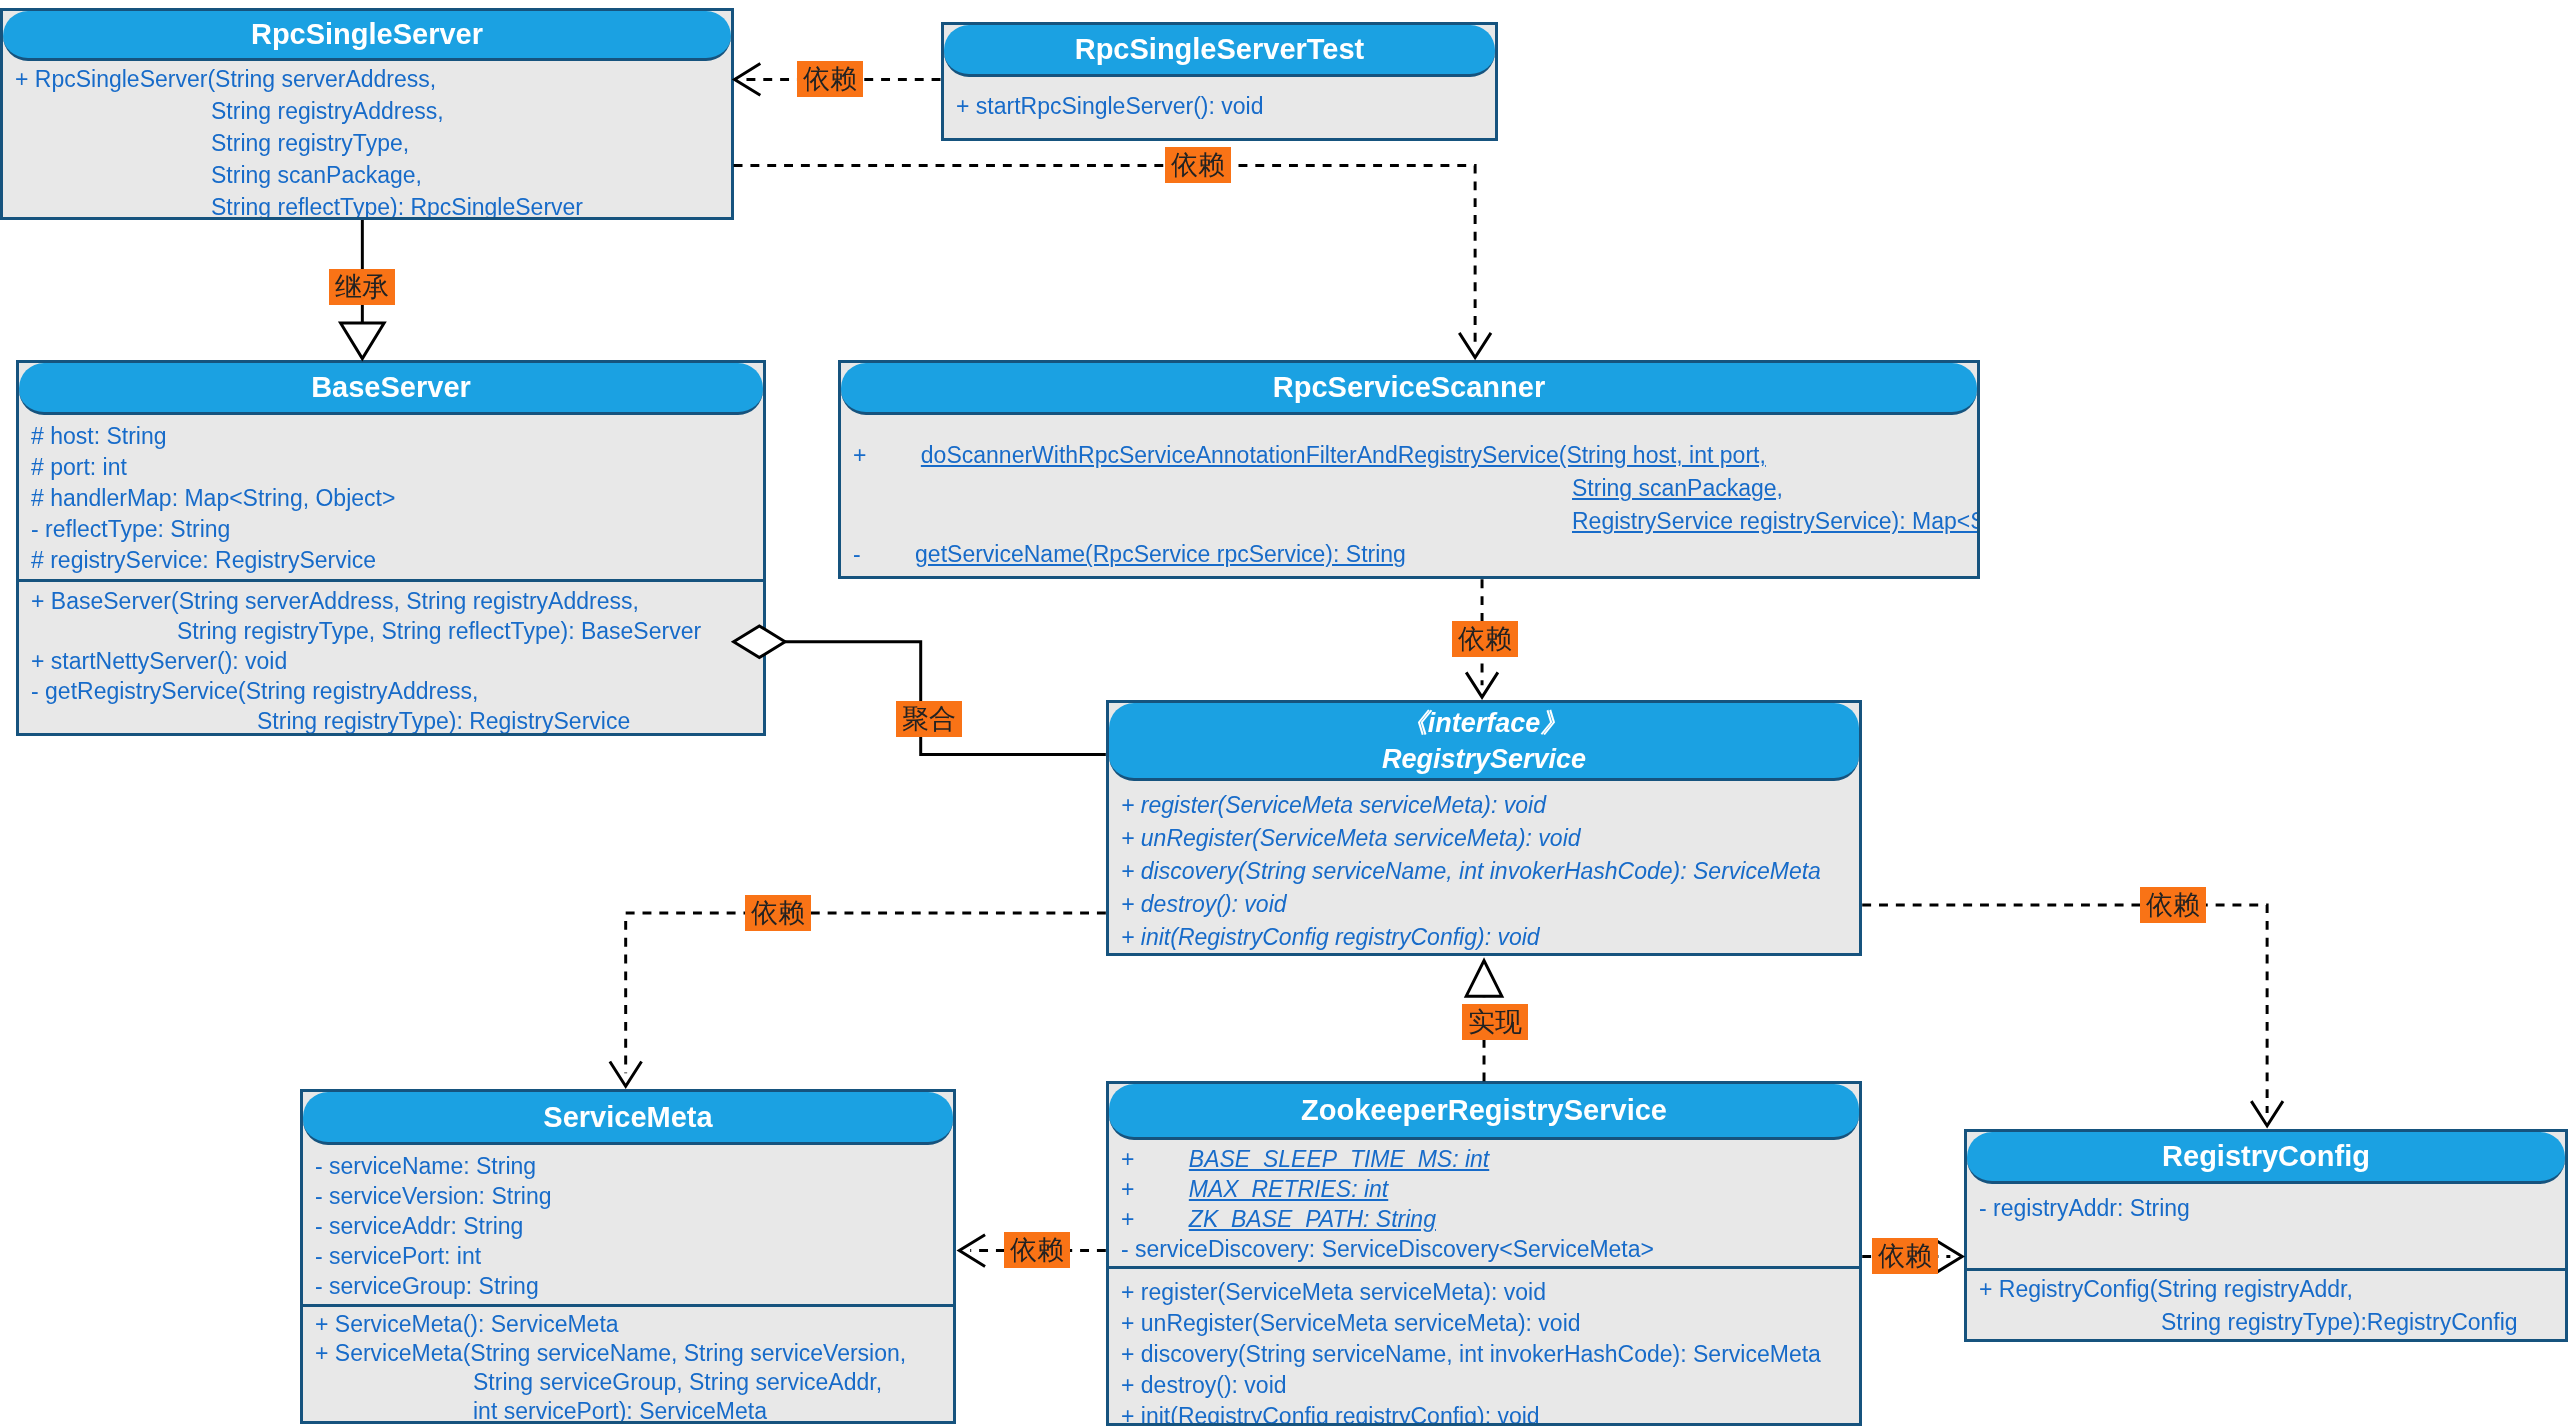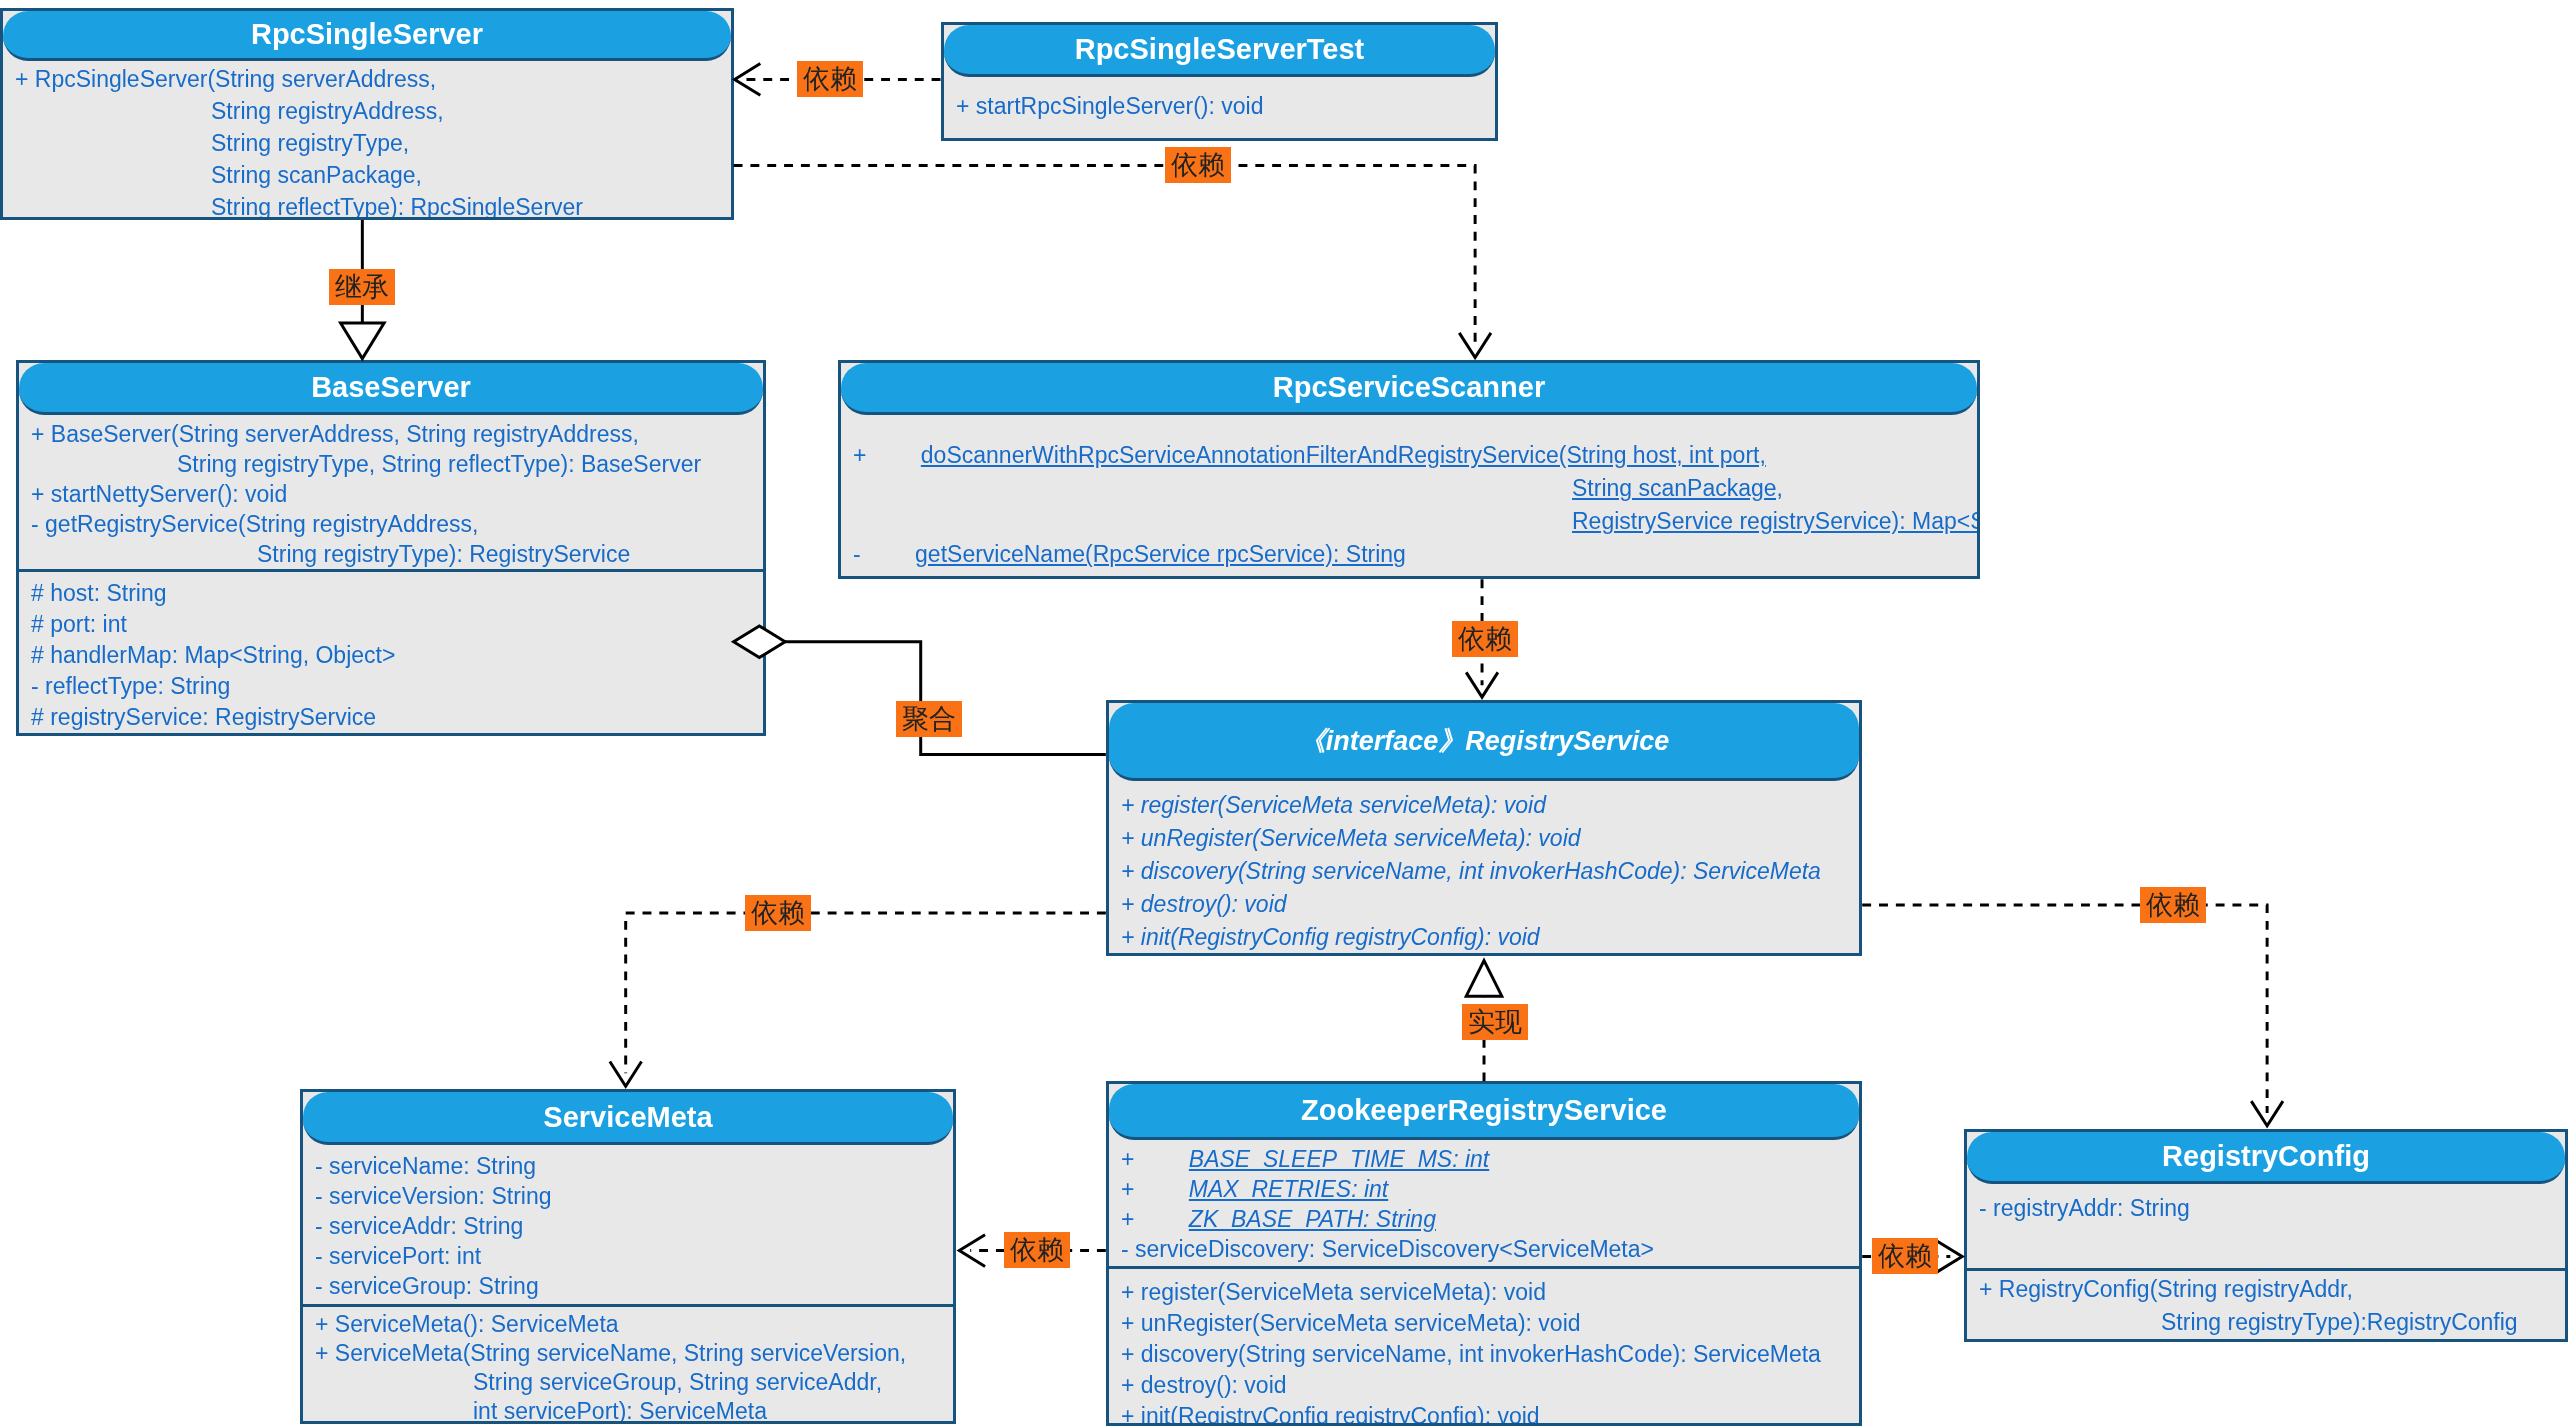--- a/index.html
+++ b/index.html
@@ -9,21 +9,21 @@
     --txt:#176BC9;
   }
   html,body{margin:0;padding:0;background:#ffffff;}
   body{width:2576px;height:1428px;position:relative;overflow:hidden;
        font-family:"Liberation Sans","DejaVu Sans",sans-serif;}
   .uml{position:absolute;border:3px solid var(--border);background:var(--gray);
        box-sizing:border-box;display:flex;flex-direction:column;z-index:2;}
   .t{background:var(--blue);color:#ffffff;font-weight:bold;font-size:29px;
      display:flex;align-items:center;justify-content:center;
      border-bottom:3px solid var(--border);box-sizing:border-box;flex:0 0 auto;border-radius:25px;}
-  .t.two{flex-direction:row;font-size:27px;line-height:36px;}
+  .t.two{flex-direction:column;font-size:27px;line-height:36px;}
   .it{font-style:italic;}
   .u{text-decoration:underline;margin-left:48px;}
   .sec{box-sizing:border-box;overflow:hidden;}
   .sec + .sec{border-top:3px solid var(--border);}
   .ln{font-size:23px;color:var(--txt);padding-left:12px;white-space:nowrap;}
   .in160{padding-left:158px;}
   .in172{padding-left:170px;}
   .in196{padding-left:194px;}
   .in210{padding-left:208px;}
   .in240{padding-left:238px;}
@@ -48,33 +48,33 @@
 
 <div class="uml" style="left:941px;top:22px;width:557px;height:119px">
   <div class="t" style="height:52px">RpcSingleServerTest</div>
   <div class="sec" style="flex:1;line-height:33px;padding-top:13px">
     <div class="ln">+ startRpcSingleServer(): void</div>
   </div>
 </div>
 
 <div class="uml" style="left:16px;top:360px;width:750px;height:376px">
   <div class="t" style="height:52px">BaseServer</div>
+  <div class="sec" style="height:164px;line-height:31px;padding-top:6px">
+    <div class="ln"># host: String</div>
+    <div class="ln"># port: int</div>
+    <div class="ln"># handlerMap: Map&lt;String, Object&gt;</div>
+    <div class="ln">- reflectType: String</div>
+    <div class="ln"># registryService: RegistryService</div>
+  </div>
   <div class="sec" style="flex:1;line-height:30px;padding-top:4px">
     <div class="ln">+ BaseServer(String serverAddress, String registryAddress,</div>
     <div class="ln in160">String registryType, String reflectType): BaseServer</div>
     <div class="ln">+ startNettyServer(): void</div>
     <div class="ln">- getRegistryService(String registryAddress,</div>
     <div class="ln in240">String registryType): RegistryService</div>
-  </div>
-  <div class="sec" style="height:164px;line-height:31px;padding-top:6px">
-    <div class="ln"># host: String</div>
-    <div class="ln"># port: int</div>
-    <div class="ln"># handlerMap: Map&lt;String, Object&gt;</div>
-    <div class="ln">- reflectType: String</div>
-    <div class="ln"># registryService: RegistryService</div>
   </div>
 </div>
 
 <div class="uml" style="left:838px;top:360px;width:1142px;height:219px">
   <div class="t" style="height:52px">RpcServiceScanner</div>
   <div class="sec" style="flex:1;line-height:33px;padding-top:24px">
     <div class="ln"><span>+ </span><span class="u">doScannerWithRpcServiceAnnotationFilterAndRegistryService(String host, int port,</span></div>
     <div class="ln in690"><span></span><span class="u">String scanPackage,</span></div>
     <div class="ln in690"><span></span><span class="u">RegistryService registryService): Map&lt;String, Object&gt;</span></div>
     <div class="ln"><span>- </span><span class="u">getServiceName(RpcService rpcService): String</span></div>

